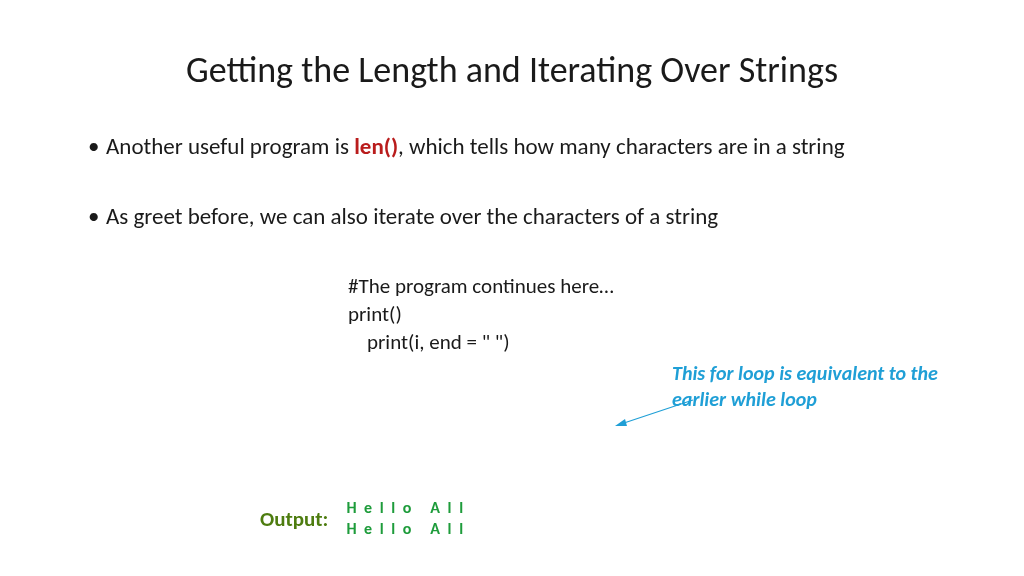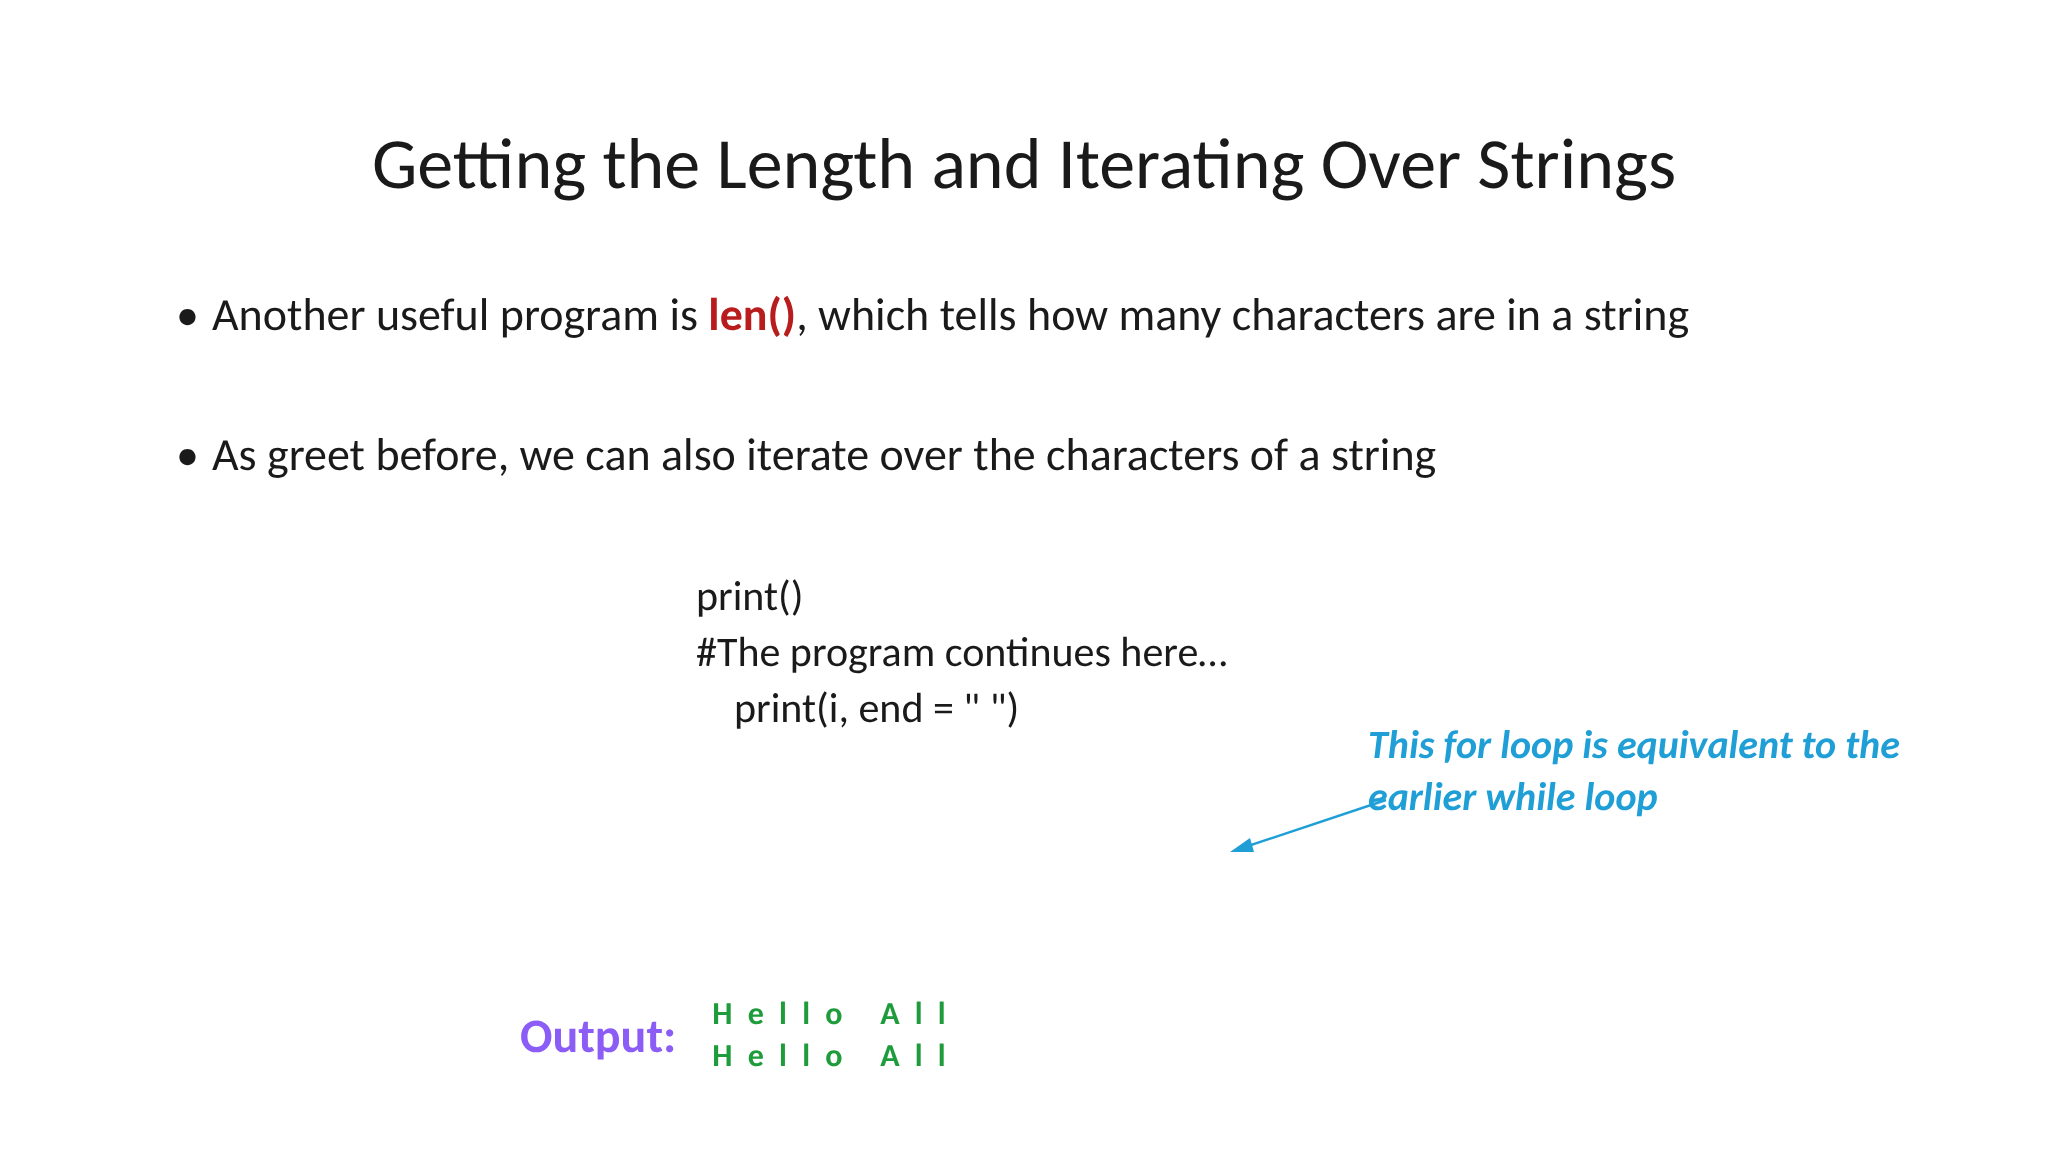--- a/index.html
+++ b/index.html
@@ -9,21 +9,21 @@
     background: white;
     font-family: Calibri, "Segoe UI", Arial, sans-serif;
     color: #222;
     position: relative;
     overflow: hidden;
   }
   .title {
     font-size: 36px;
     font-weight: 400;
     text-align: center;
-    padding-top: 60px;
+    padding-top: 48px;
     color: #1a1a1a;
   }
   .content {
     padding: 40px 88px 0 88px;
   }
   .bullet {
     display: flex;
     font-size: 23px;
     line-height: 1.3;
     margin-bottom: 40px;
@@ -36,21 +36,21 @@
   .len { color: #b91c1c; font-weight: 700; }
   .code-block {
     margin-left: 260px;
     font-size: 21px;
     line-height: 1.35;
     color: #1a1a1a;
   }
   .code-block .line { white-space: pre; }
   .annotation {
     position: absolute;
-    right: 60px;
+    right: 72px;
     top: 360px;
     width: 280px;
     color: #1f9fd6;
     font-style: italic;
     font-weight: 700;
     font-size: 20px;
     line-height: 1.3;
   }
   .arrow {
     position: absolute;
@@ -61,23 +61,23 @@
   }
   .output-row {
     position: absolute;
     left: 260px;
     top: 498px;
     display: flex;
     align-items: center;
     gap: 18px;
   }
   .output-label {
-    color: #8b5cf6;
+    color: #4d7c0f;
     font-weight: 700;
-    font-size: 24px;
+    font-size: 21px;
   }
   .output-text {
     color: #1e9c3b;
     font-weight: 700;
     font-size: 16px;
     line-height: 1.3;
     letter-spacing: 2px;
     white-space: pre;
   }
 </style>
@@ -96,22 +96,22 @@
   </div>
 
   <div class="bullet">
     <div class="bullet-mark">•</div>
     <div class="bullet-text">
       <span>As greet before, we can also iterate over the characters of a string</span>
     </div>
   </div>
 
   <div class="code-block">
+    <div class="line">#The program continues here…</div>
     <div class="line">print()</div>
-    <div class="line">#The program continues here…</div>
     <div class="line"></div>
     <div class="line">    print(i, end = " ")</div>
   </div>
 
 </div>
 
 <svg class="arrow" viewBox="0 0 80 30">
   <line x1="78" y1="2" x2="6" y2="26" stroke="#1f9fd6" stroke-width="1.2"></line>
   <polygon points="0,28 10,21 12,28" fill="#1f9fd6"></polygon>
 </svg>

